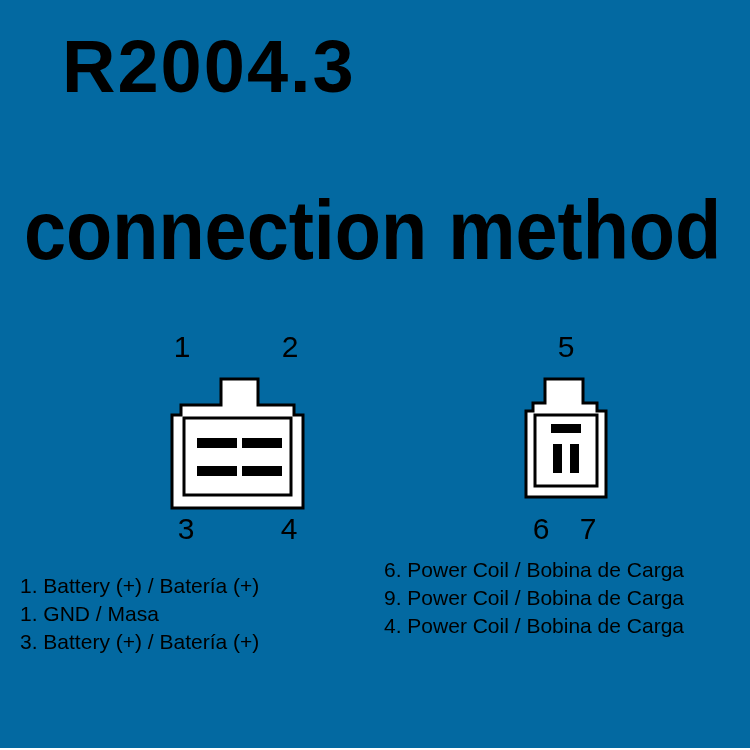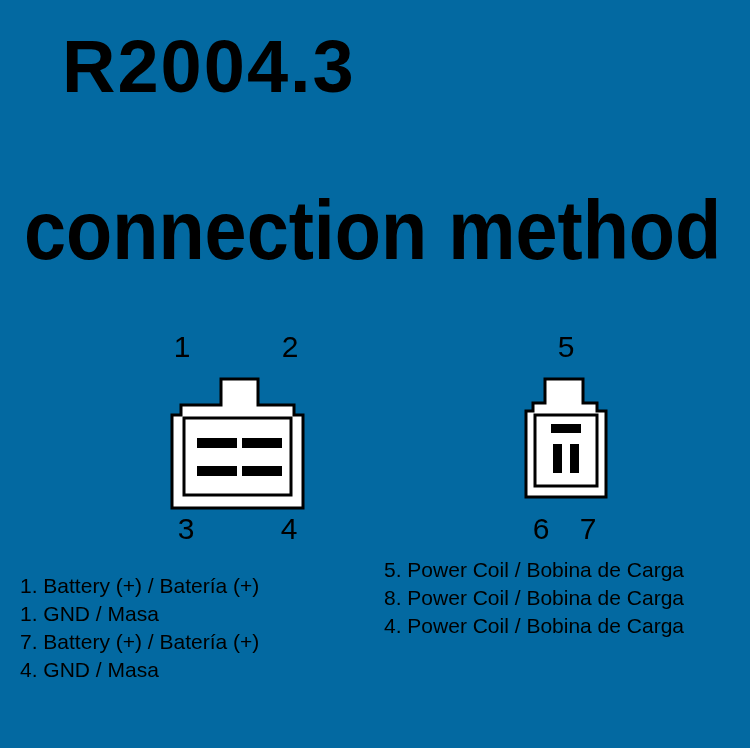--- a/index.html
+++ b/index.html
@@ -86,23 +86,22 @@
     <path d="M 2 120 L 2 34 L 9 34 L 9 26 L 21 26 L 21 2 L 59 2 L 59 26 L 73 26 L 73 34 L 82 34 L 82 120 Z" fill="#ffffff" stroke="#000000" stroke-width="3" stroke-linejoin="miter"></path>
     <rect x="11" y="38" width="62" height="71" fill="none" stroke="#000000" stroke-width="3"></rect>
     <rect x="27" y="47" width="30" height="9" fill="#000000"></rect>
     <rect x="29" y="67" width="9" height="29" fill="#000000"></rect>
     <rect x="46" y="67" width="9" height="29" fill="#000000"></rect>
   </svg>
 
   <div class="legend legend-left">
     <div>1. Battery (+) / Batería (+)</div>
     <div>1. GND / Masa</div>
-    <div>7. Battery (+) / Batería (+)</div>
-    <div>4. GND / Masa</div>
+    <div>3. Battery (+) / Batería (+)</div>
   </div>
 
   <div class="legend legend-right">
-    <div>5. Power Coil / Bobina de Carga</div>
-    <div>8. Power Coil / Bobina de Carga</div>
+    <div>6. Power Coil / Bobina de Carga</div>
+    <div>9. Power Coil / Bobina de Carga</div>
     <div>4. Power Coil / Bobina de Carga</div>
   </div>
 
 </div>
 
 </body></html>

